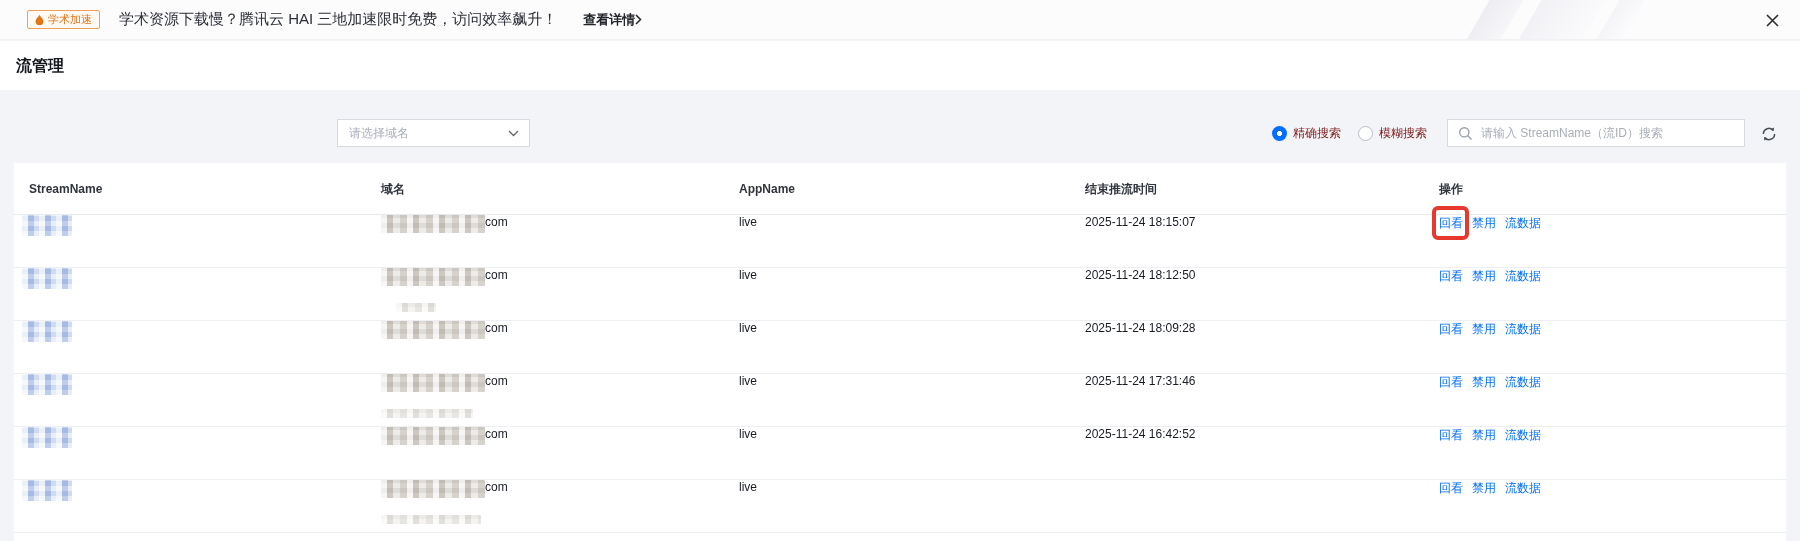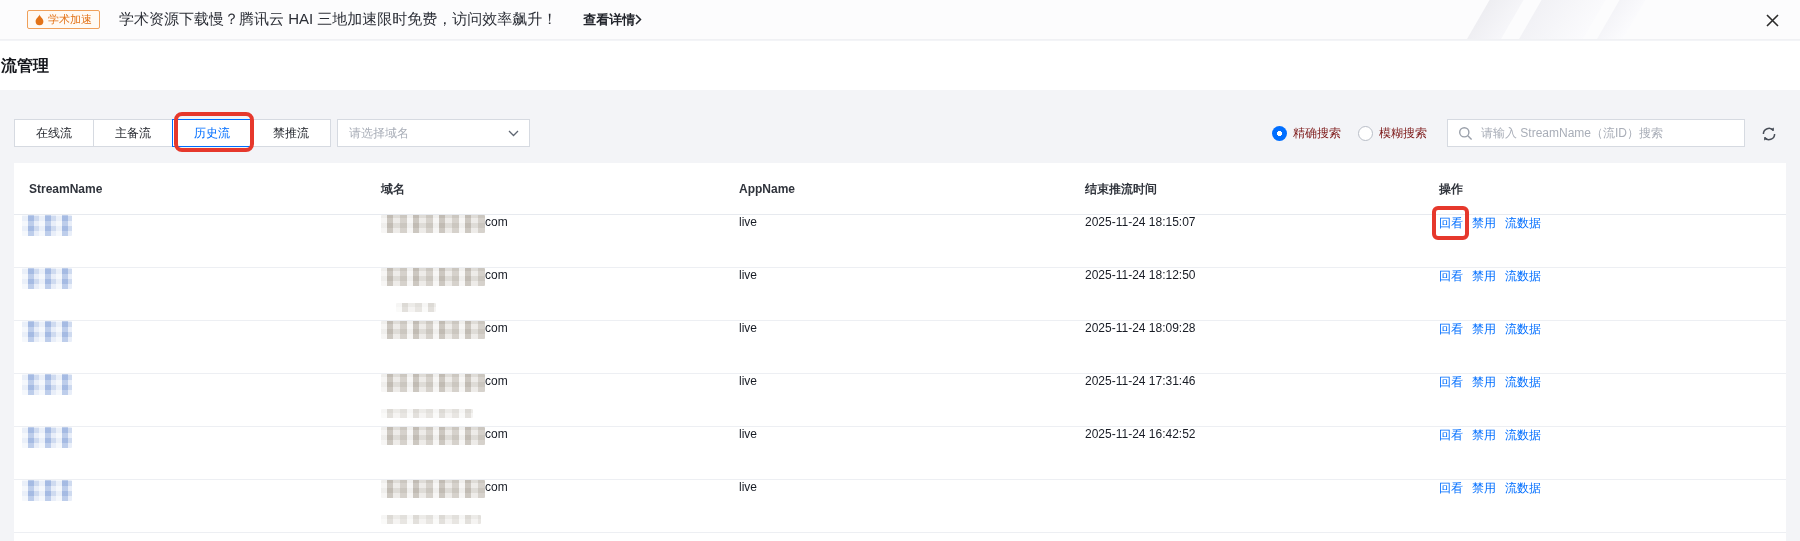--- a/index.html
+++ b/index.html
@@ -17,21 +17,21 @@
   .promo-badge { display:inline-flex; align-items:center; gap:4px; height:19px; padding:0 7px;
                  border:1px solid #f0a05a; border-radius:2px; background:#fffaf4; color:#e37318;
                  font-size:11px; white-space:nowrap; }
   .banner-msg { margin-left:19px; font-size:15px; color:#2b2e36; white-space:nowrap; }
   .banner-link { margin-left:26px; font-size:13px; font-weight:bold; color:#22252c; cursor:pointer;
                  display:inline-flex; align-items:center; gap:0; white-space:nowrap; }
   .banner-close { position:absolute; right:20px; top:13px; width:15px; height:15px; cursor:pointer; }
 
   
   .page-header { position:absolute; left:0; top:41px; width:1800px; height:49px; background:#ffffff; }
-  .page-title { position:absolute; left:1px; top:0; line-height:49px; font-size:16px; font-weight:bold; color:#15171c; }
+  .page-title { position:absolute; left:16px; top:0; line-height:49px; font-size:16px; font-weight:bold; color:#15171c; }
 
   
   .controls { position:absolute; left:14px; top:119px; width:1772px; height:28px; }
   .tabs { position:absolute; left:0; top:0; display:flex; }
   .tab { position:relative; width:80px; height:28px; margin-left:-1px; background:#fff; border:1px solid #d6dae1;
          display:flex; align-items:center; justify-content:center; color:#23262d; cursor:pointer; }
   .tab:first-child { margin-left:0; }
   .tab.active { color:#006eff; border-color:#006eff; z-index:2; }
   .anno-tab { position:absolute; left:1px; right:-3px; top:-8px; bottom:-6px; border:4px solid #e6382c;
               border-radius:8px; pointer-events:none; z-index:5; }
@@ -103,35 +103,20 @@
         <path d="M2 2 L13 13 M13 2 L2 13" stroke="#2b2b2b" stroke-width="1.6"></path>
       </svg>
     </span>
   </div>
 
   <div class="page-header">
     <div class="page-title">流管理</div>
   </div>
 
   <div class="controls">
-    <div class="tabs">
-      <div class="tab">
-        <span>在线流</span>
-      </div>
-      <div class="tab">
-        <span>主备流</span>
-      </div>
-      <div class="tab active">
-        <span>历史流</span>
-        <div class="anno-tab"></div>
-      </div>
-      <div class="tab">
-        <span>禁推流</span>
-      </div>
-    </div>
 
     <div class="select">
       <span class="ph">请选择域名</span>
       <svg width="11" height="7" viewBox="0 0 11 7">
         <path d="M1 1 L5.5 5.5 L10 1" fill="none" stroke="#5f6672" stroke-width="1.3"></path>
       </svg>
     </div>
 
     <div class="search-modes">
       <span class="radio-item">

